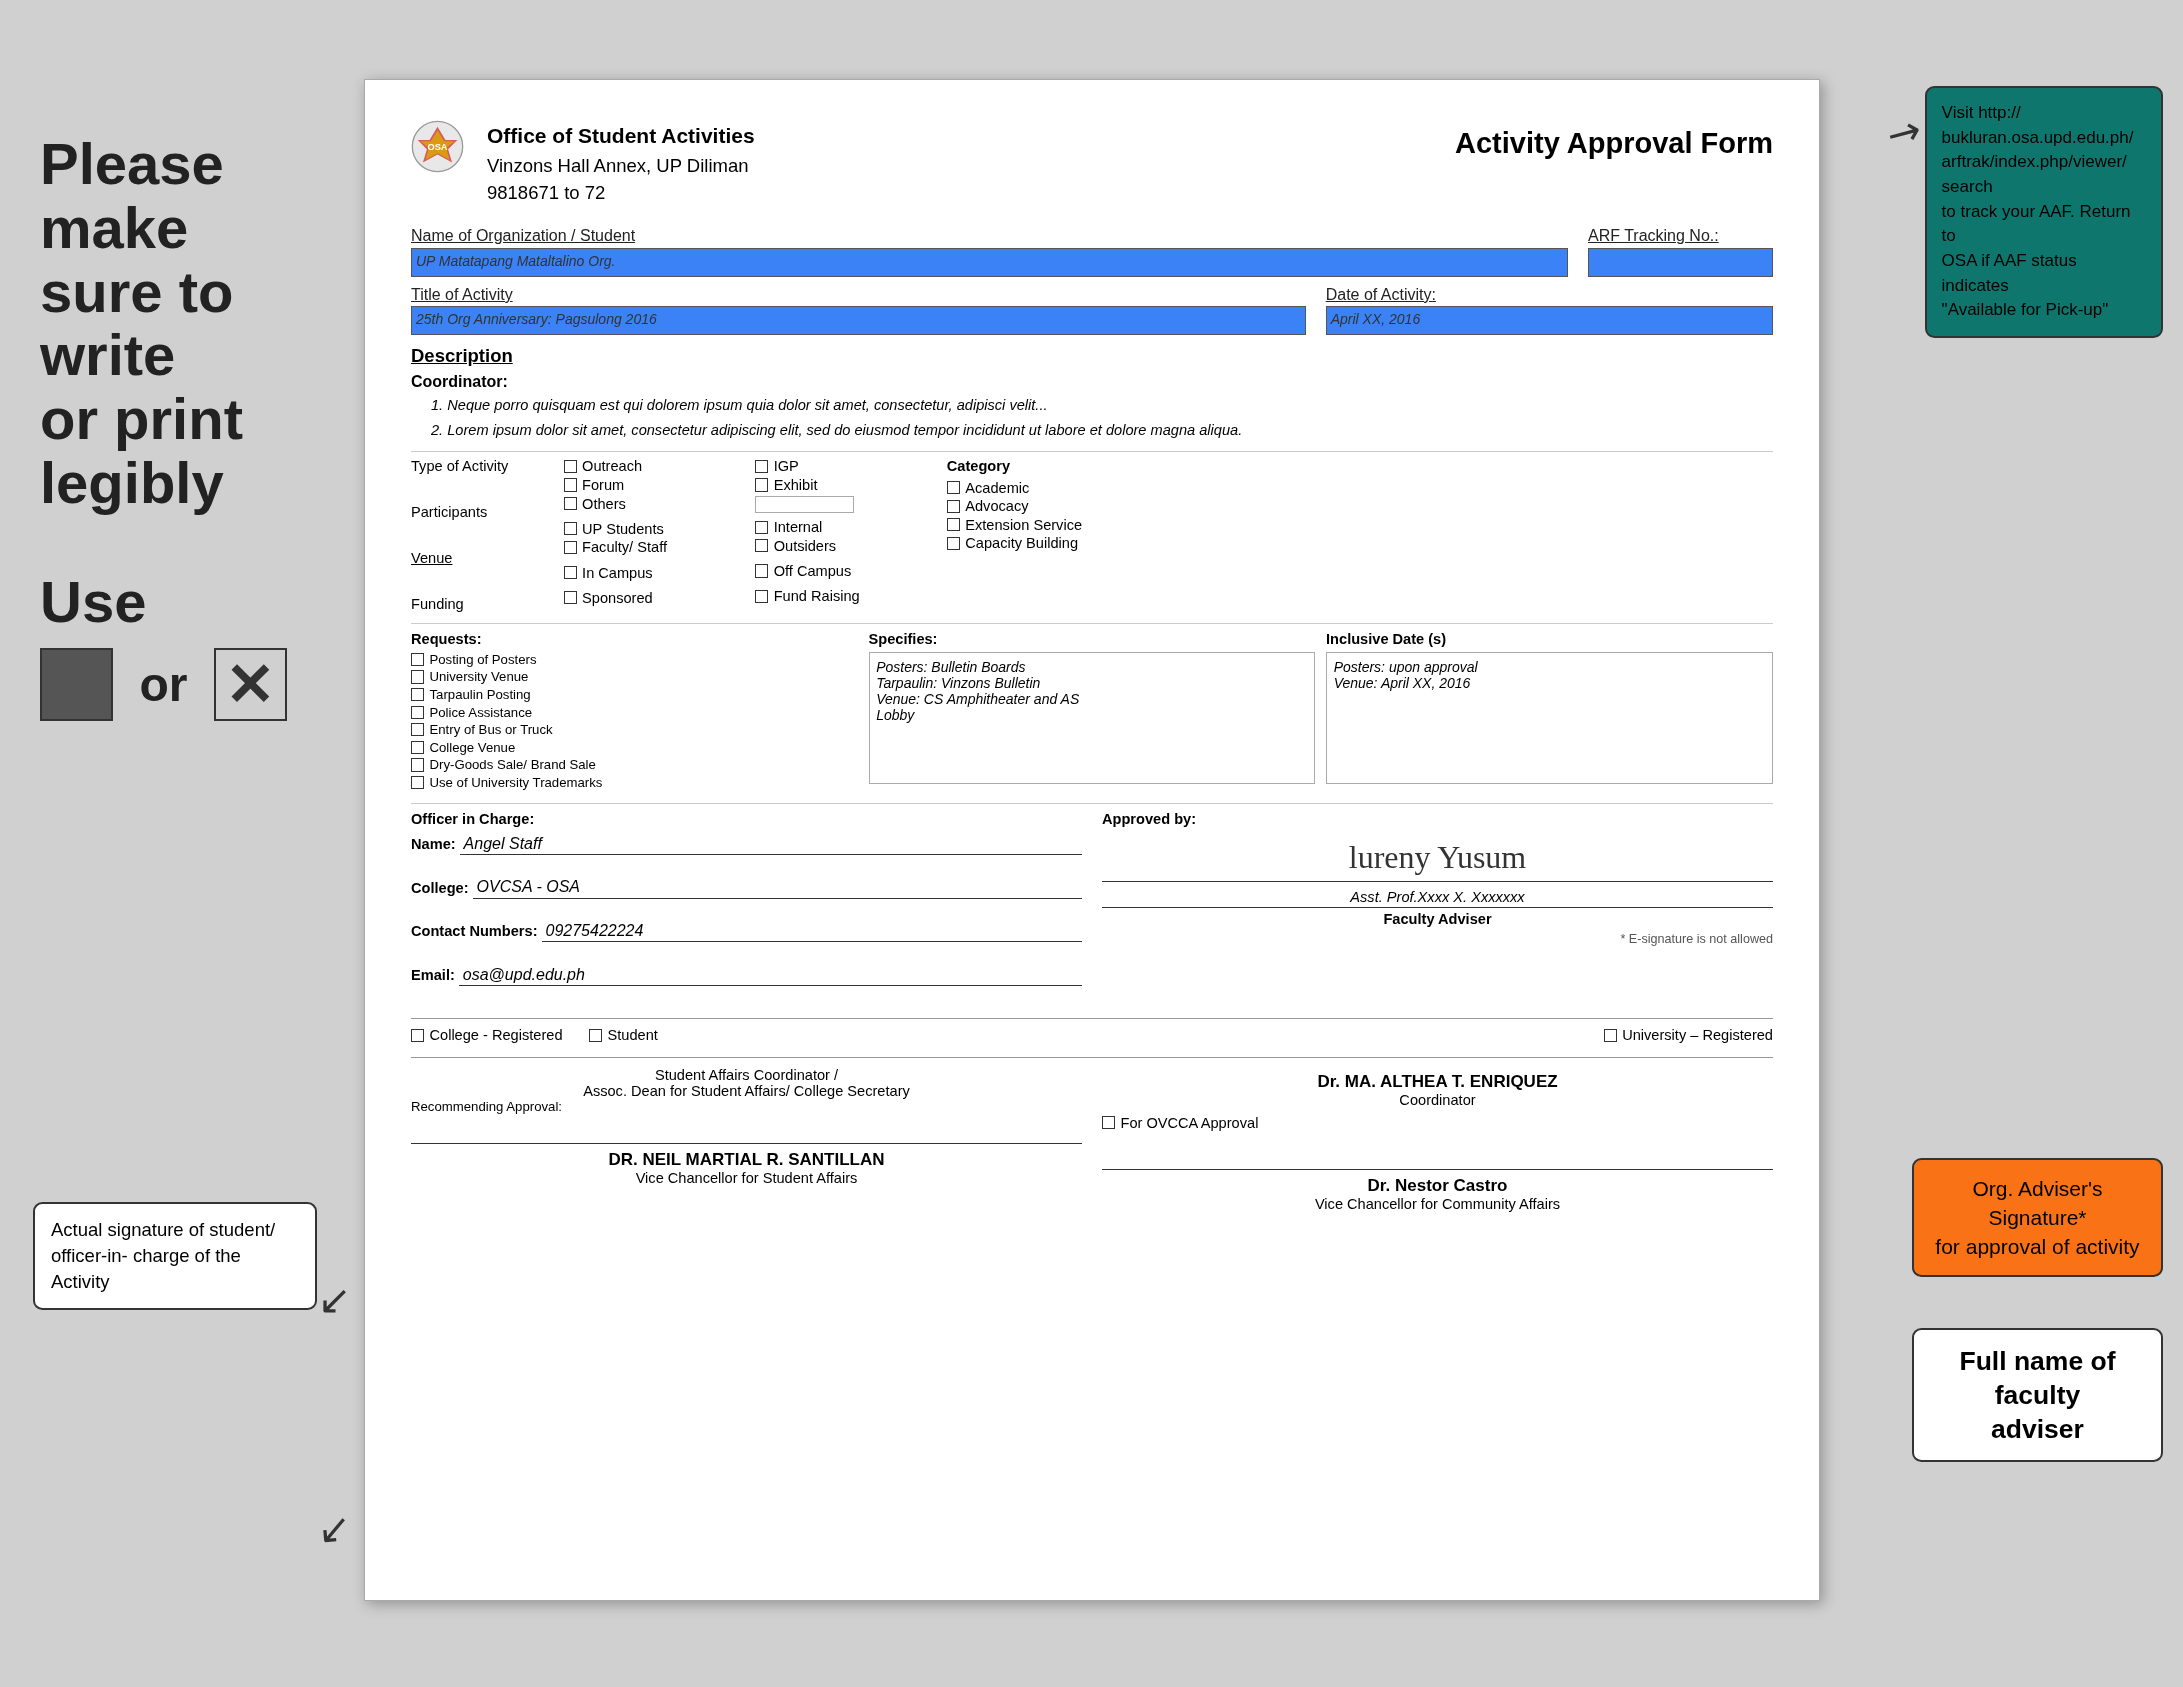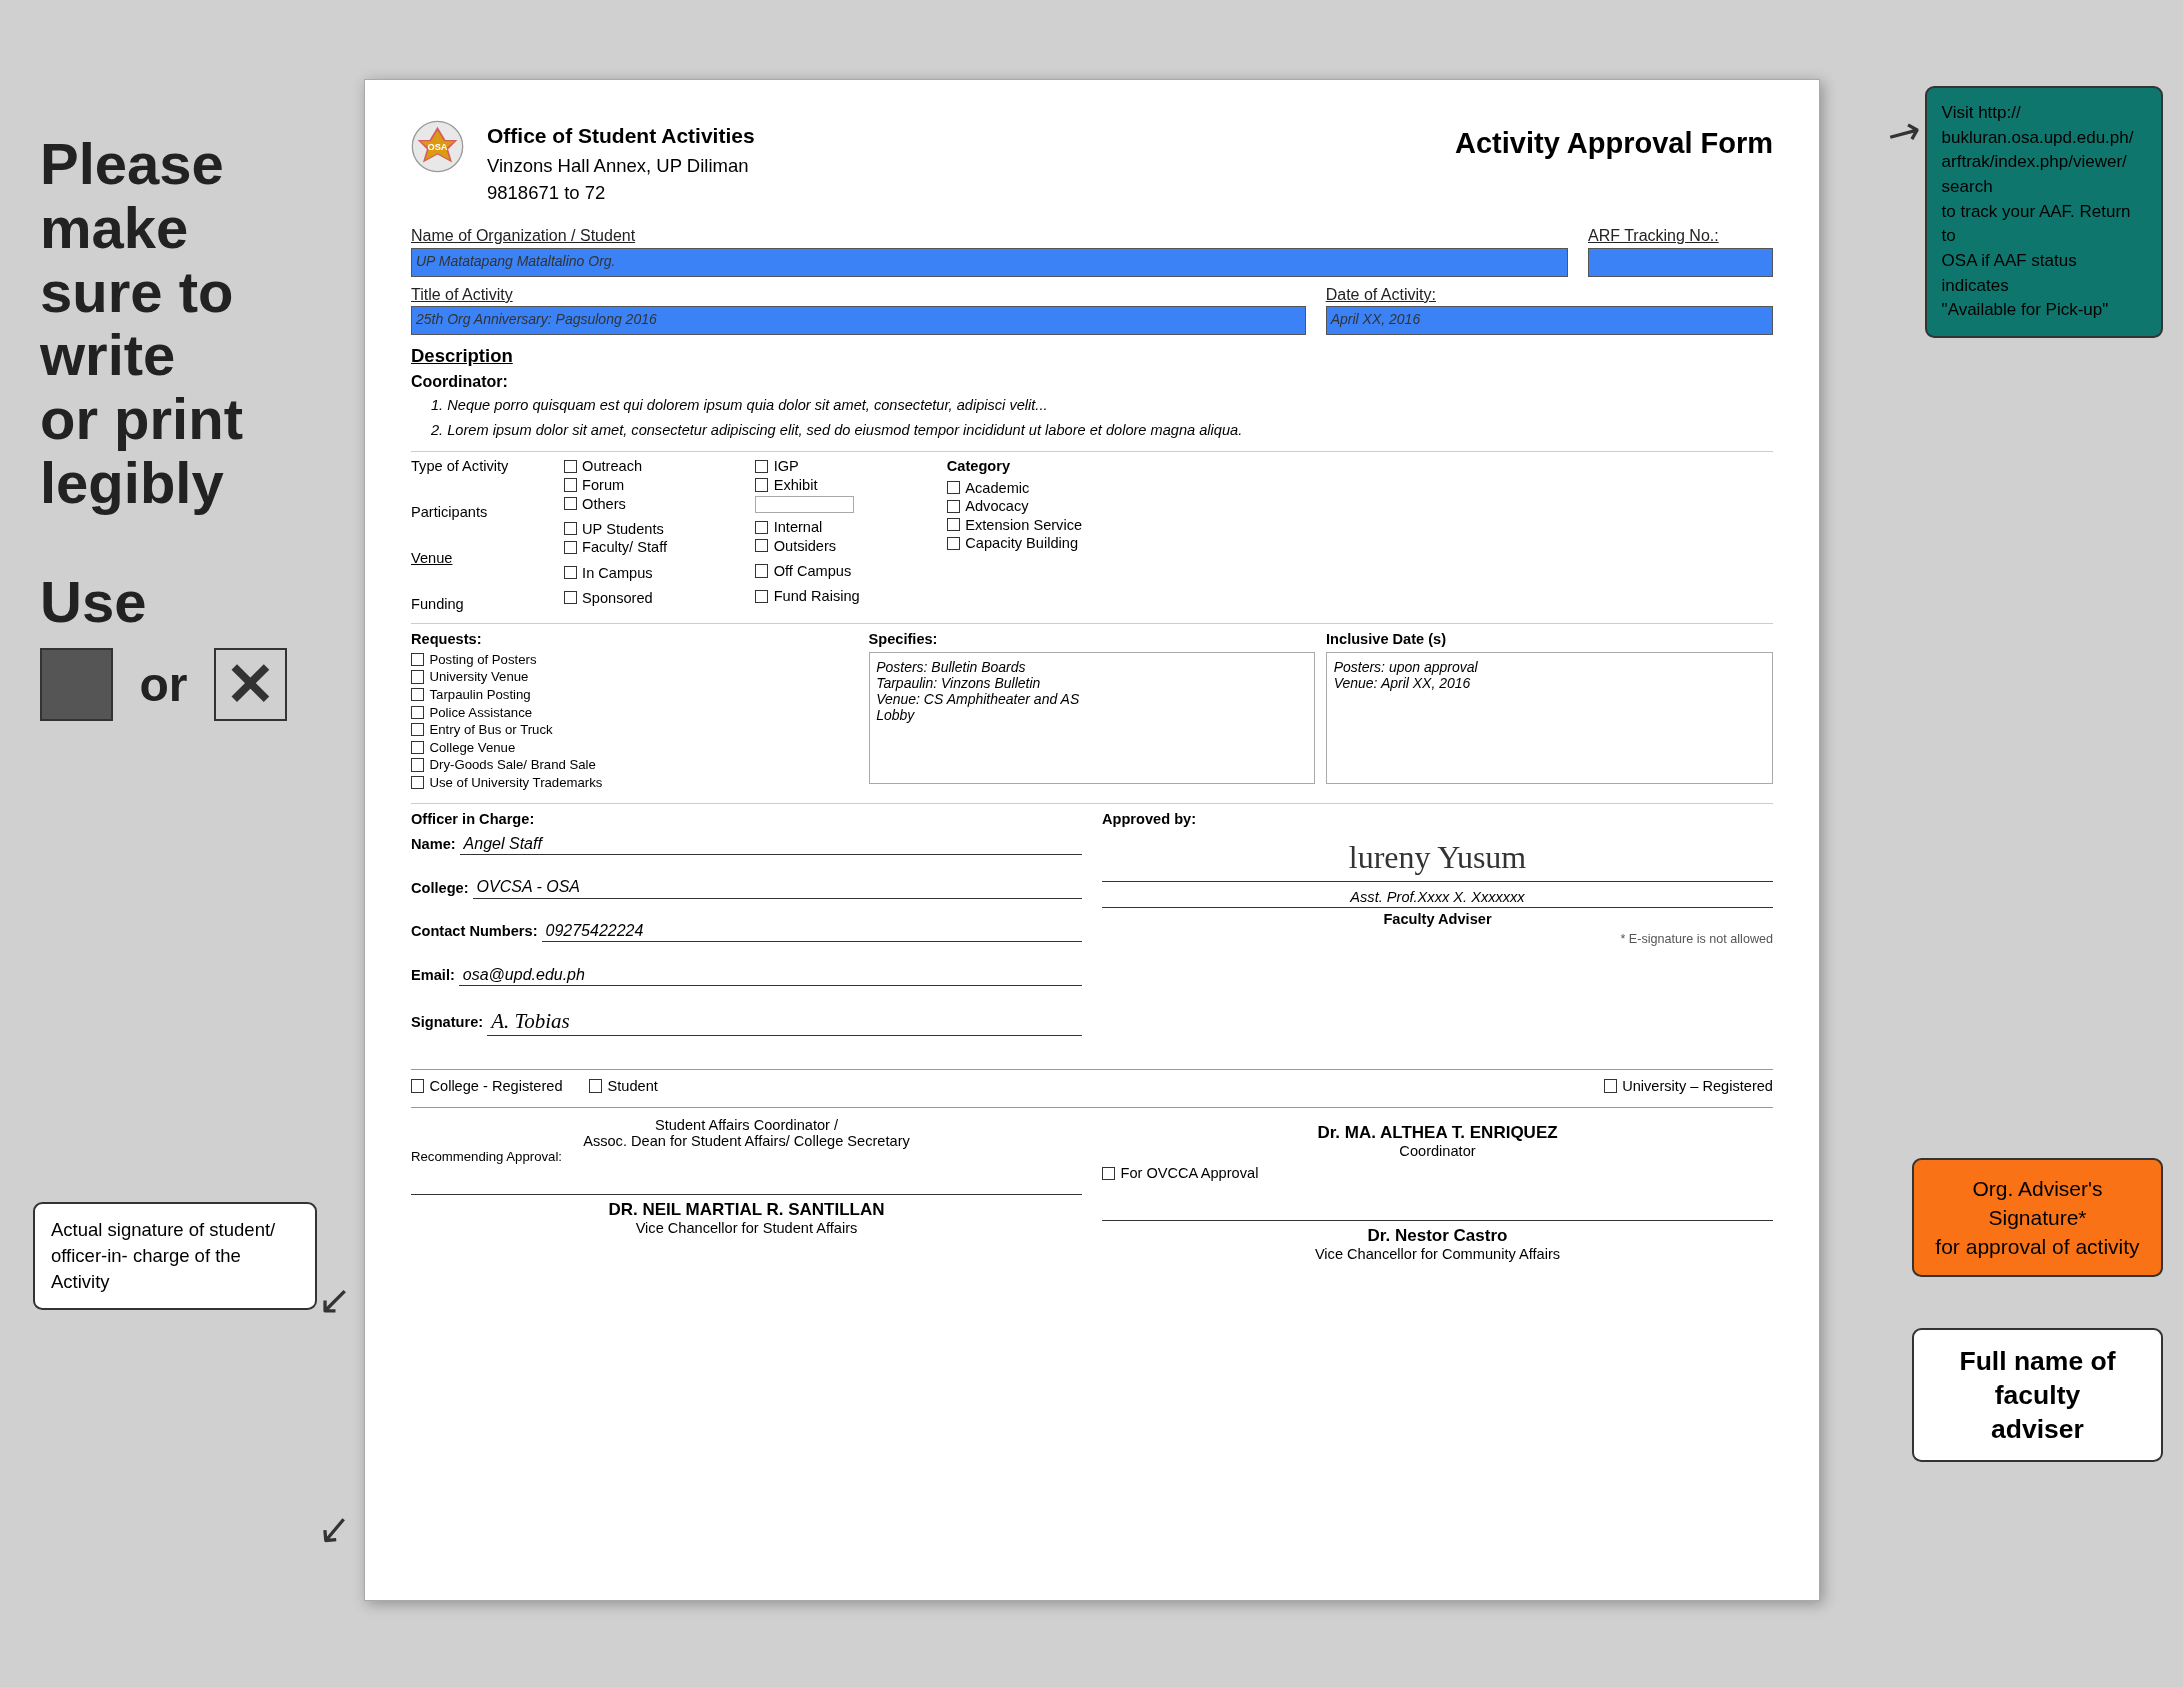--- a/index.html
+++ b/index.html
@@ -444,24 +444,20 @@
           <span class="field-inline-value">OVCSA - OSA</span>
         </div>
         <div class="field-inline">
           <span class="field-inline-label">Contact Numbers:</span>
           <span class="field-inline-value">09275422224</span>
         </div>
         <div class="field-inline">
           <span class="field-inline-label">Email:</span>
           <span class="field-inline-value">osa@upd.edu.ph</span>
         </div>
-        <div class="field-inline">
-          <span class="field-inline-label">Signature:</span>
-          <span class="field-inline-value" style="font-family:'Brush Script MT',cursive; font-size:21px;">A. Tobias</span>
-        </div>
       </div>
 
       <div>
         <div style="font-size:14.6px; font-weight:bold; margin-bottom:6.6px;">Approved by:</div>
         <div style="text-align:center; font-family:'Brush Script MT',cursive; font-size:32px; color:#333; border-bottom:0.7px solid #333; padding:5.3px;">lureny Yusum</div>
         <div style="font-style:italic; font-size:14.6px; border-bottom:0.7px solid #333; padding:2.6px 5.3px; text-align:center; margin-top:4px;">Asst. Prof.Xxxx X. Xxxxxxx</div>
         <div style="font-weight:bold; font-size:14.6px; text-align:center; margin-top:2.6px;">Faculty Adviser</div>
         <div style="font-size:12.6px; color:#555; text-align:right; margin-top:5.3px;">* E-signature is not allowed</div>
       </div>
     </div>

